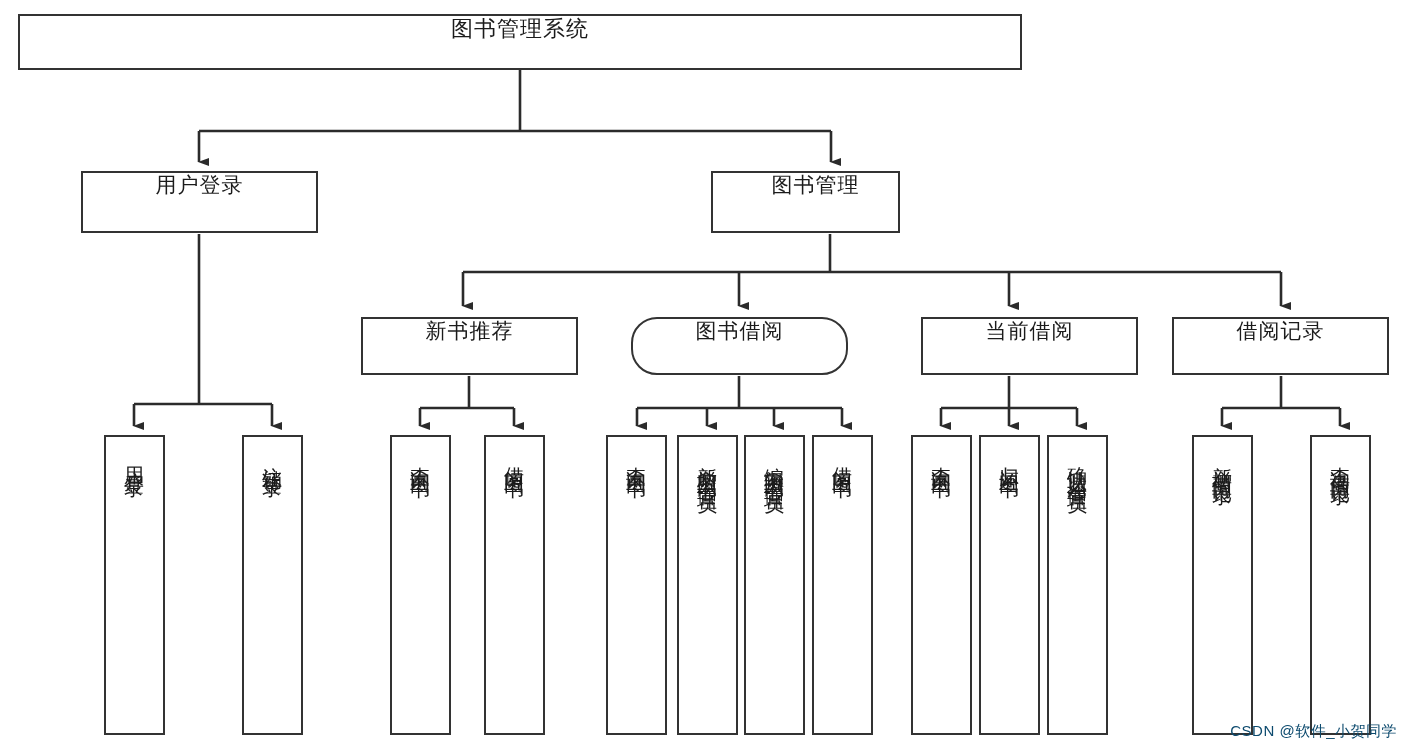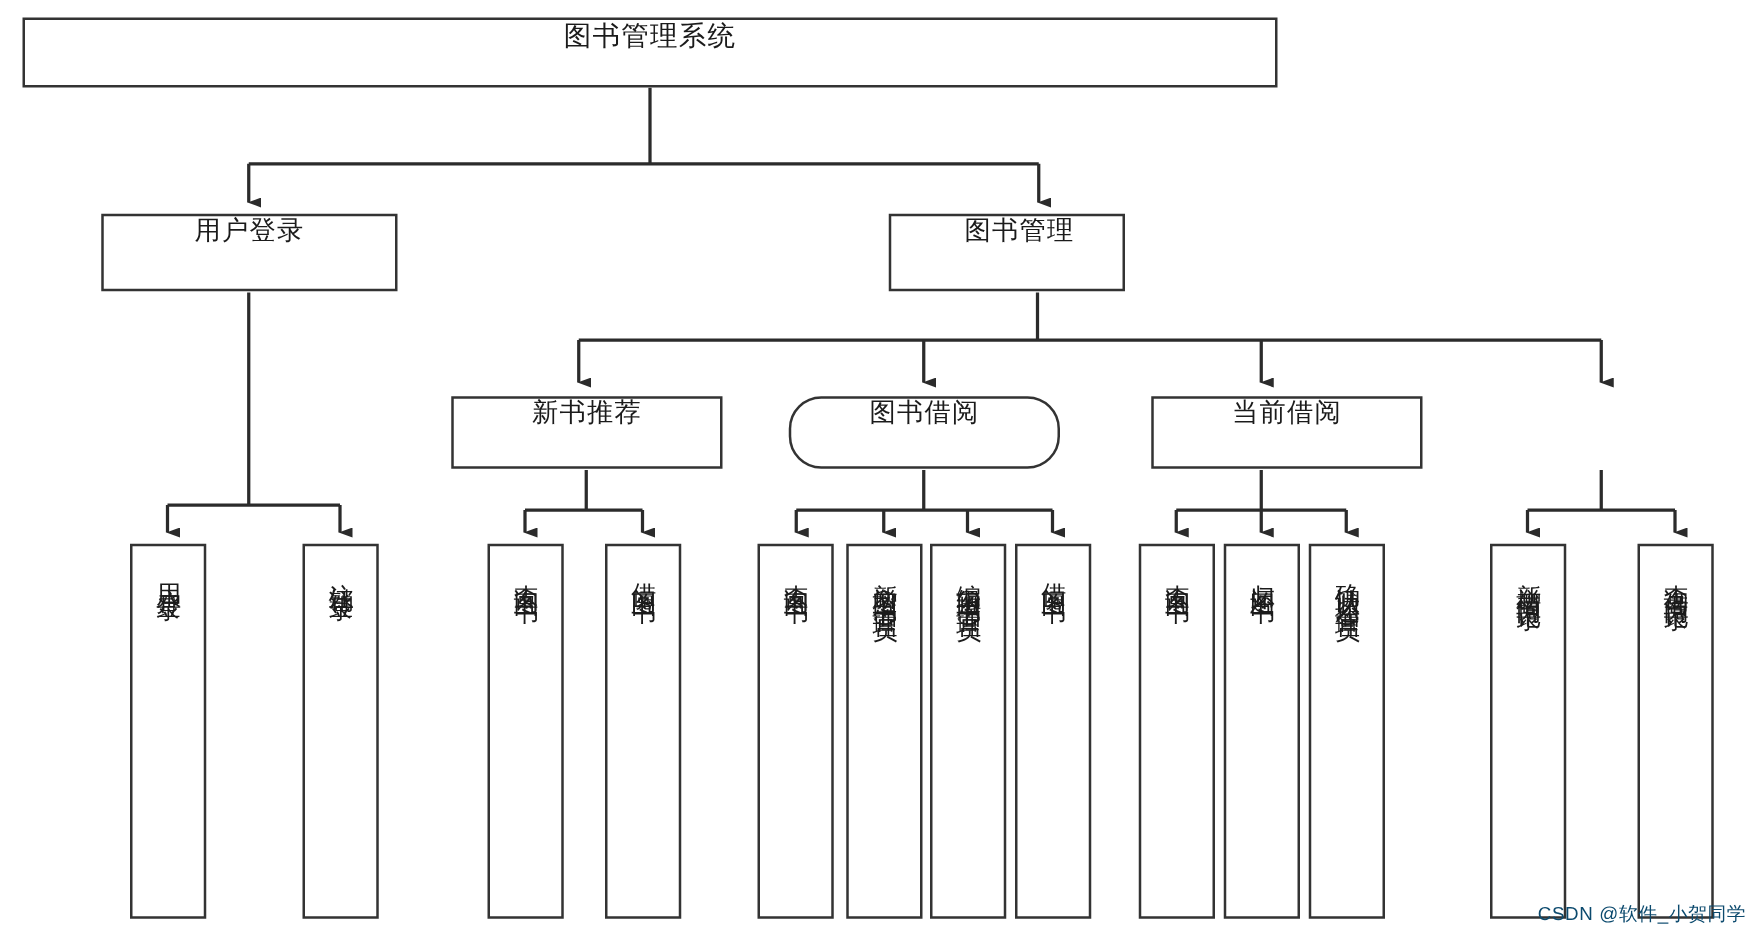--- a/index.html
+++ b/index.html
@@ -135,20 +135,23 @@
 
   <div class="node" style="left:361px; top:317px; width:217px; height:58px;">
     <span class="label">新书推荐</span>
   </div>
   <div class="node" style="left:631px; top:317px; width:217px; height:58px;border-radius:26px;">
     <span class="label">图书借阅</span>
   </div>
   <div class="node" style="left:901px; top:317px; width:217px; height:58px;margin-left:20px;">
     <span class="label">当前借阅</span>
   </div>
+  <div class="node" style="left:1172px; top:317px; width:217px; height:58px;">
+    <span class="label">借阅记录</span>
+  </div>
 
   <div class="node vertical" style="left:104px; top:435px; width:61px; height:300px;">
     <span class="label">用户登录</span>
   </div>
   <div class="node vertical" style="left:242px; top:435px; width:61px; height:300px;">
     <span class="label">注销登录</span>
   </div>
 
   <div class="node vertical" style="left:390px; top:435px; width:61px; height:300px;">
     <span class="label">查询图书</span>

